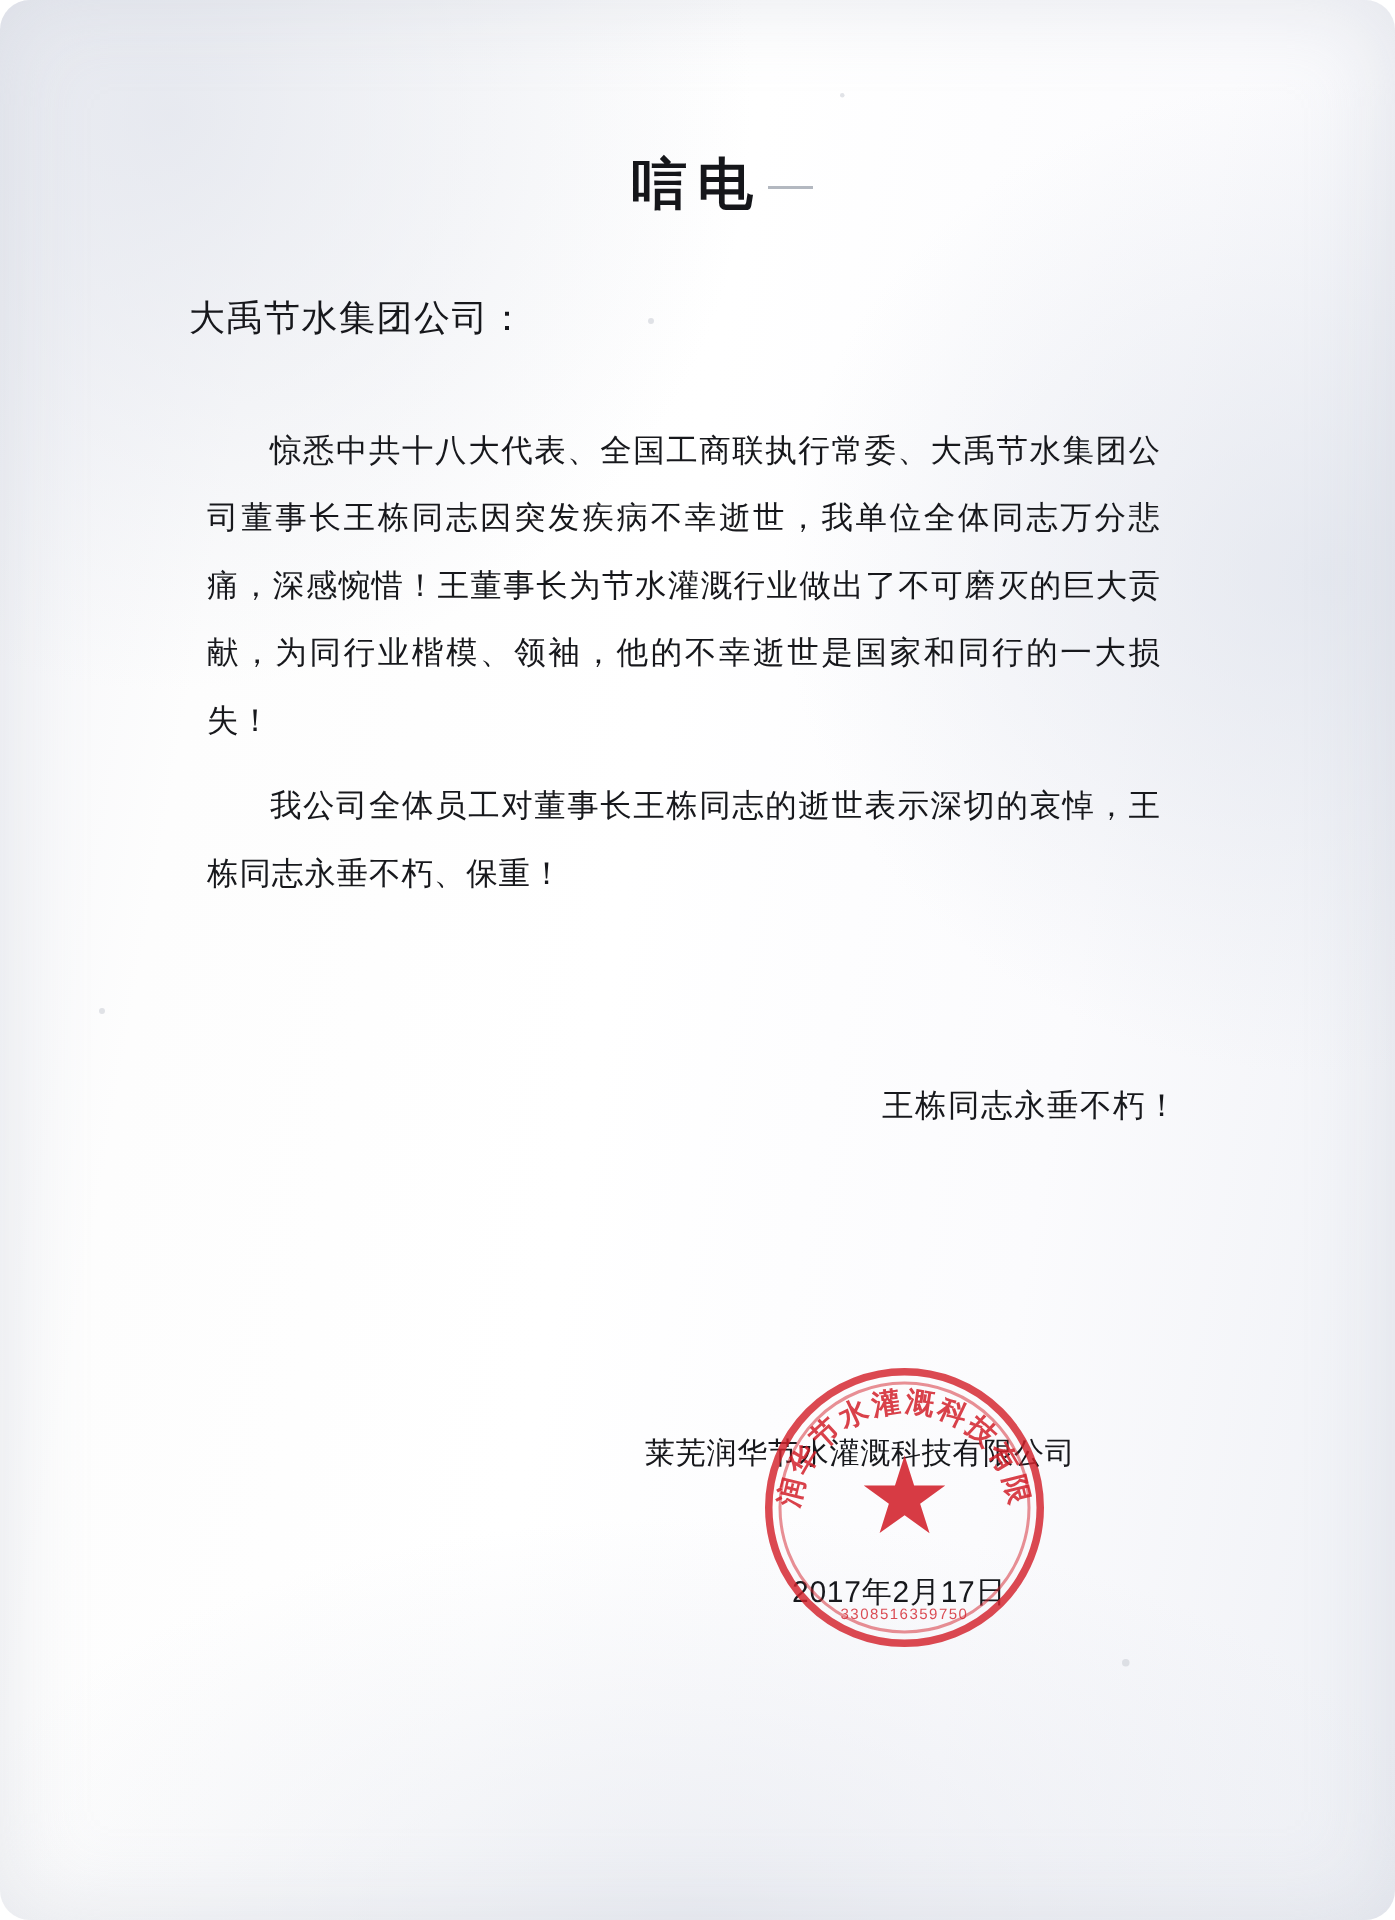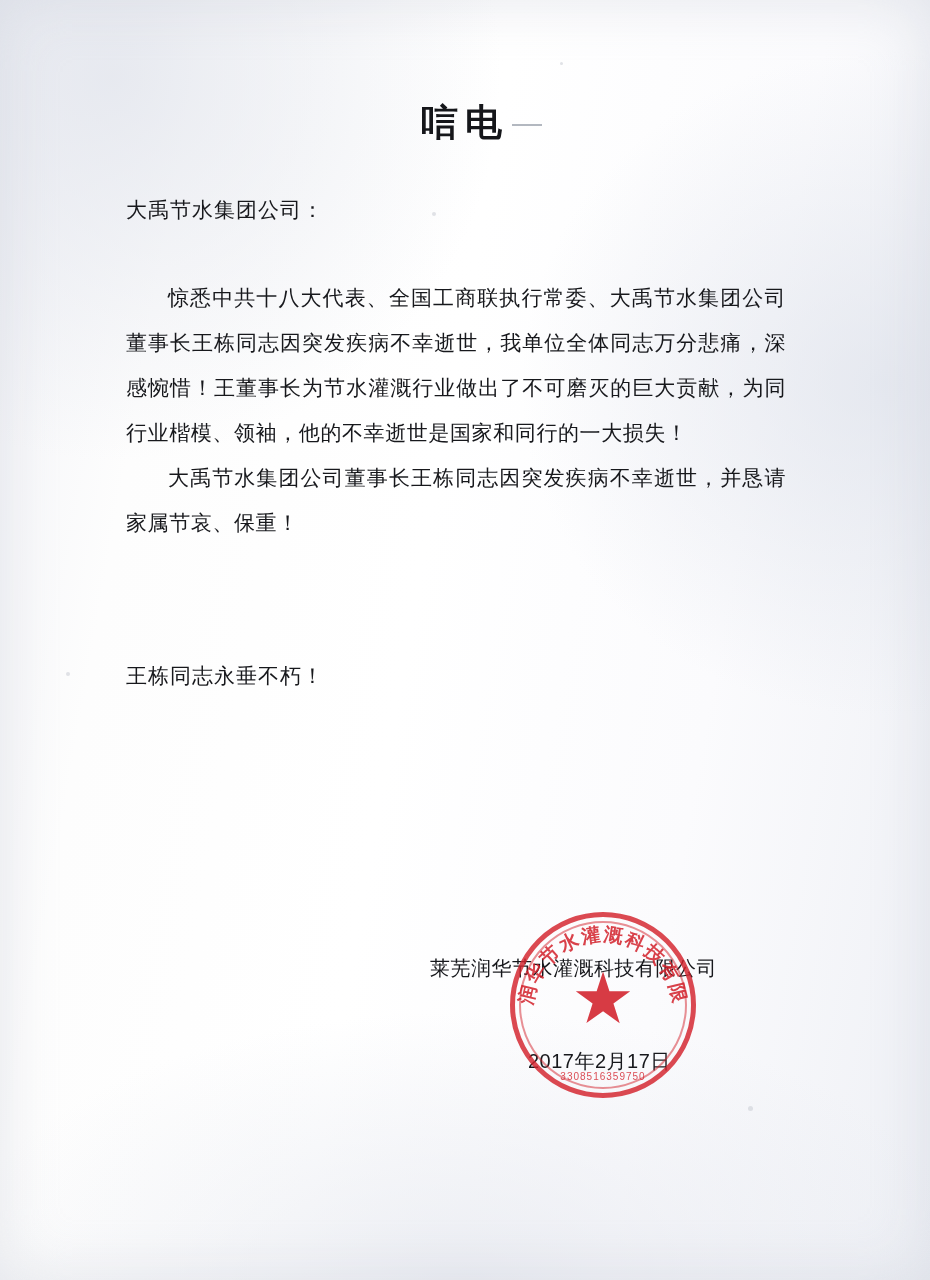--- a/index.html
+++ b/index.html
@@ -19,20 +19,21 @@
   .page {
     position: relative;
     width: 930px;
     height: 1280px;
     background:
       radial-gradient(ellipse 70% 50% at 12% 6%, rgba(225,228,236,0.75) 0%, rgba(255,255,255,0) 60%),
       radial-gradient(ellipse 60% 40% at 95% 30%, rgba(222,226,235,0.7) 0%, rgba(255,255,255,0) 65%),
       radial-gradient(ellipse 80% 30% at 50% 100%, rgba(226,229,237,0.65) 0%, rgba(255,255,255,0) 70%),
       linear-gradient(100deg, #f2f3f7 0%, #fdfdfd 18%, #ffffff 45%, #fbfbfd 72%, #eef0f5 100%);
     overflow: hidden;
+    border-radius: 20px;
   }
   .page::after {
     
     content: "";
     position: absolute;
     inset: 0;
     pointer-events: none;
     box-shadow: inset 0 0 60px rgba(200,204,214,0.45);
   }
 
@@ -67,45 +68,46 @@
 
   .body-block {
     position: absolute;
     left: 126px;
     top: 196px;
     width: 660px;
   }
 
   .salutation {
     font-family: "Liberation Sans", "DejaVu Sans", sans-serif;
-    font-size: 21px;
+    font-size: 24px;
     letter-spacing: 1px;
     color: #17181c;
     margin: 0 0 52px 0;
   }
 
   .para {
-    font-family: Liberation Serif, serif;
+    font-family: Liberation Mono, monospace;
     font-size: 21px;
     line-height: 45px;
     letter-spacing: 0.6px;
     color: #17181c;
-    margin: 0;
+    margin: 12px;
     text-indent: 42px;
     text-align: justify;
     text-justify: inter-ideograph;
   }
   .para + .para { margin-top: 0; }
 
   .slogan {
     font-family: "Liberation Sans", "DejaVu Sans", sans-serif;
     font-size: 21px;
     letter-spacing: 1px;
     color: #17181c;
     margin: 116px 0 0 0;
+    text-align: right;
   }
 
   .sign-block {
     position: absolute;
     left: 430px;
     top: 955px;
     width: 360px;
     font-family: "Liberation Sans", "DejaVu Sans", sans-serif;
     font-size: 20px;
     color: #17181c;
@@ -181,21 +183,21 @@
   <div class="paper-speck" style="left:560px; top:62px; width:3px; height:3px;"></div>
   <div class="paper-speck" style="left:748px; top:1106px; width:5px; height:5px;"></div>
   <div class="paper-speck" style="left:509px; top:432px; width:3px; height:3px;"></div>
 
   <div class="doc-title">唁电</div>
   <div class="title-mark"></div>
 
   <div class="body-block">
     <p class="salutation">大禹节水集团公司：</p>
     <p class="para">惊悉中共十八大代表、全国工商联执行常委、大禹节水集团公司董事长王栋同志因突发疾病不幸逝世，我单位全体同志万分悲痛，深感惋惜！王董事长为节水灌溉行业做出了不可磨灭的巨大贡献，为同行业楷模、领袖，他的不幸逝世是国家和同行的一大损失！</p>
-    <p class="para">大禹节水集团公司董事长王栋同志因突发疾病不幸逝世，并恳请家属节哀、保重！</p>
+    <p class="para">我公司全体员工对董事长王栋同志的逝世表示深切的哀悼，王栋同志永垂不朽、保重！</p>
     <p class="slogan">王栋同志永垂不朽！</p>
   </div>
 
   <div class="sign-block">
     <p class="sign-org">莱芜润华节水灌溉科技有限公司</p>
     <p class="sign-date">2017年2月17日</p>
   </div>
 
   <div class="seal">
     <div class="seal-ring"></div>

